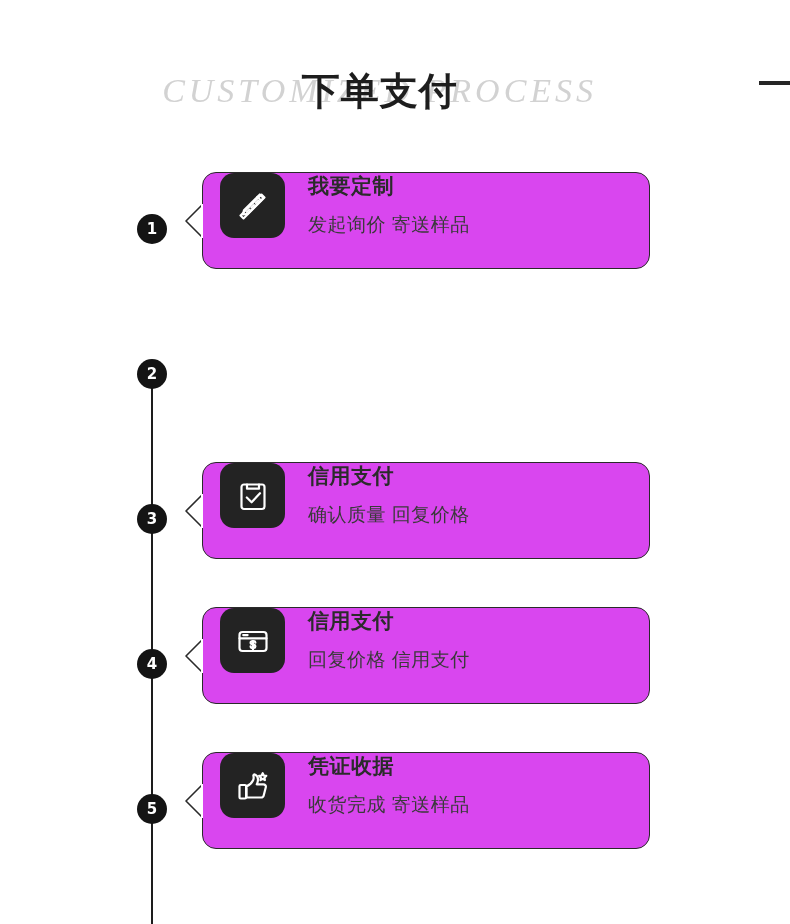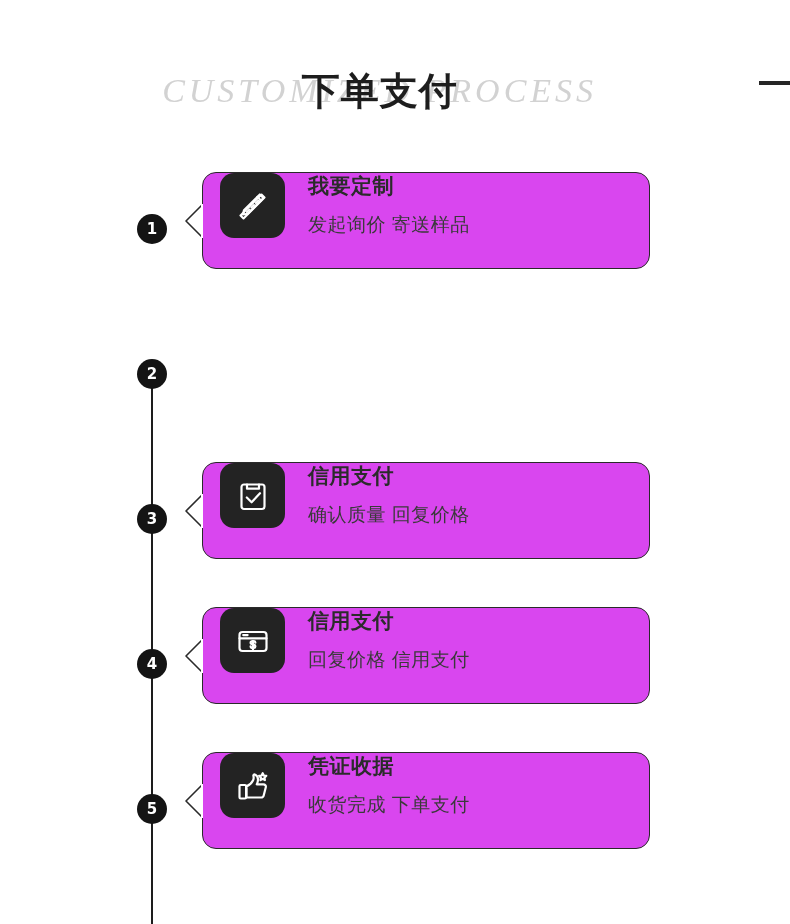--- a/index.html
+++ b/index.html
@@ -272,19 +272,19 @@
           <svg width="40" height="40" viewBox="0 0 40 40">
             <g stroke="#ffffff" stroke-width="2.2" fill="none" stroke-linejoin="round" stroke-linecap="round">
               <rect x="6.5" y="19" width="6.6" height="13.5" rx="1.2"></rect>
               <path d="M13.5 20.4 c2.6-1 5.4-3.6 6.6-6.1 c0.7-1.4 0.6-3.3 0.3-4.5 c-0.2-0.9 0.6-1.6 1.4-1.3 c1.9 0.7 3.2 2.7 3.2 5 c0 1.9-0.6 3.6-1.2 4.8 h6.6 c1.6 0 2.8 1.4 2.4 2.9 l-2.1 8.3 c-0.3 1.2-1.4 2-2.6 2 H13.5 Z"></path>
               <path d="M29.7 7.2 l1.1 2.3 l2.5 0.3 l-1.8 1.8 l0.4 2.5 l-2.2-1.2 l-2.2 1.2 l0.4-2.5 l-1.8-1.8 l2.5-0.3 Z"></path>
             </g>
           </svg>
         </div>
         <div class="card-text">
           <div class="card-title">凭证收据</div>
-          <div class="card-sub">收货完成 下单支付</div>
+          <div class="card-sub">收货完成 寄送样品</div>
         </div>
       </div>
     </div>
 
   </div>
 </div>
 
 </body></html>

